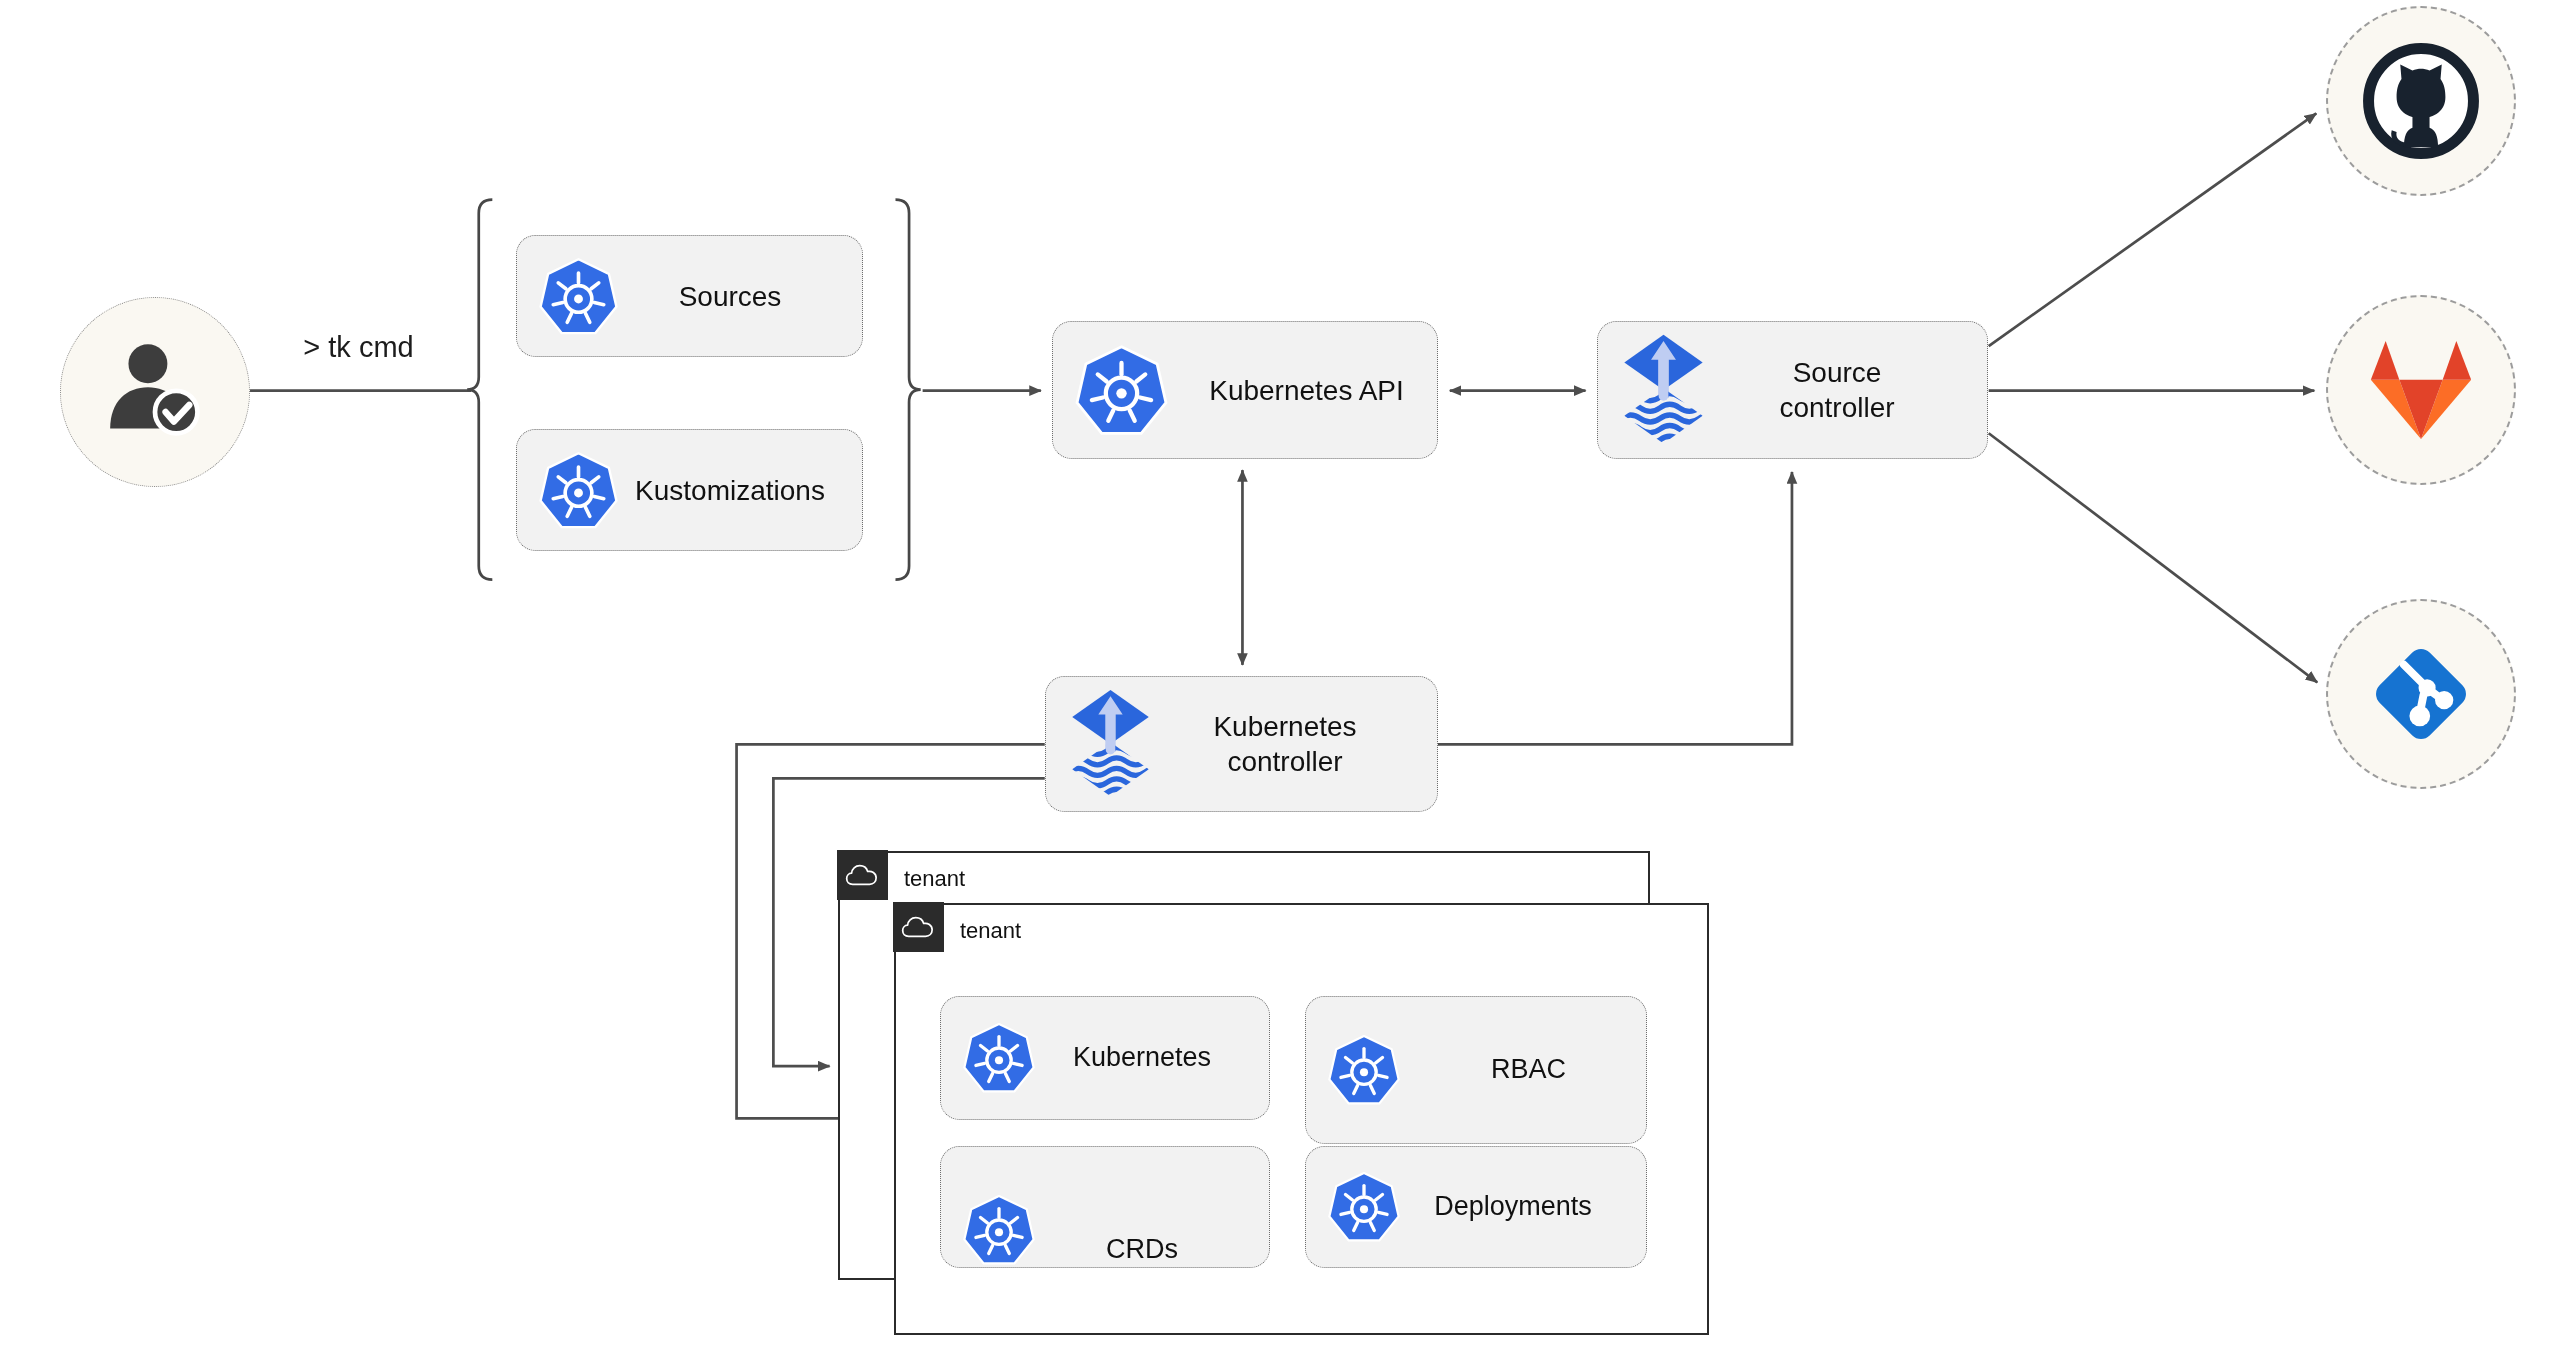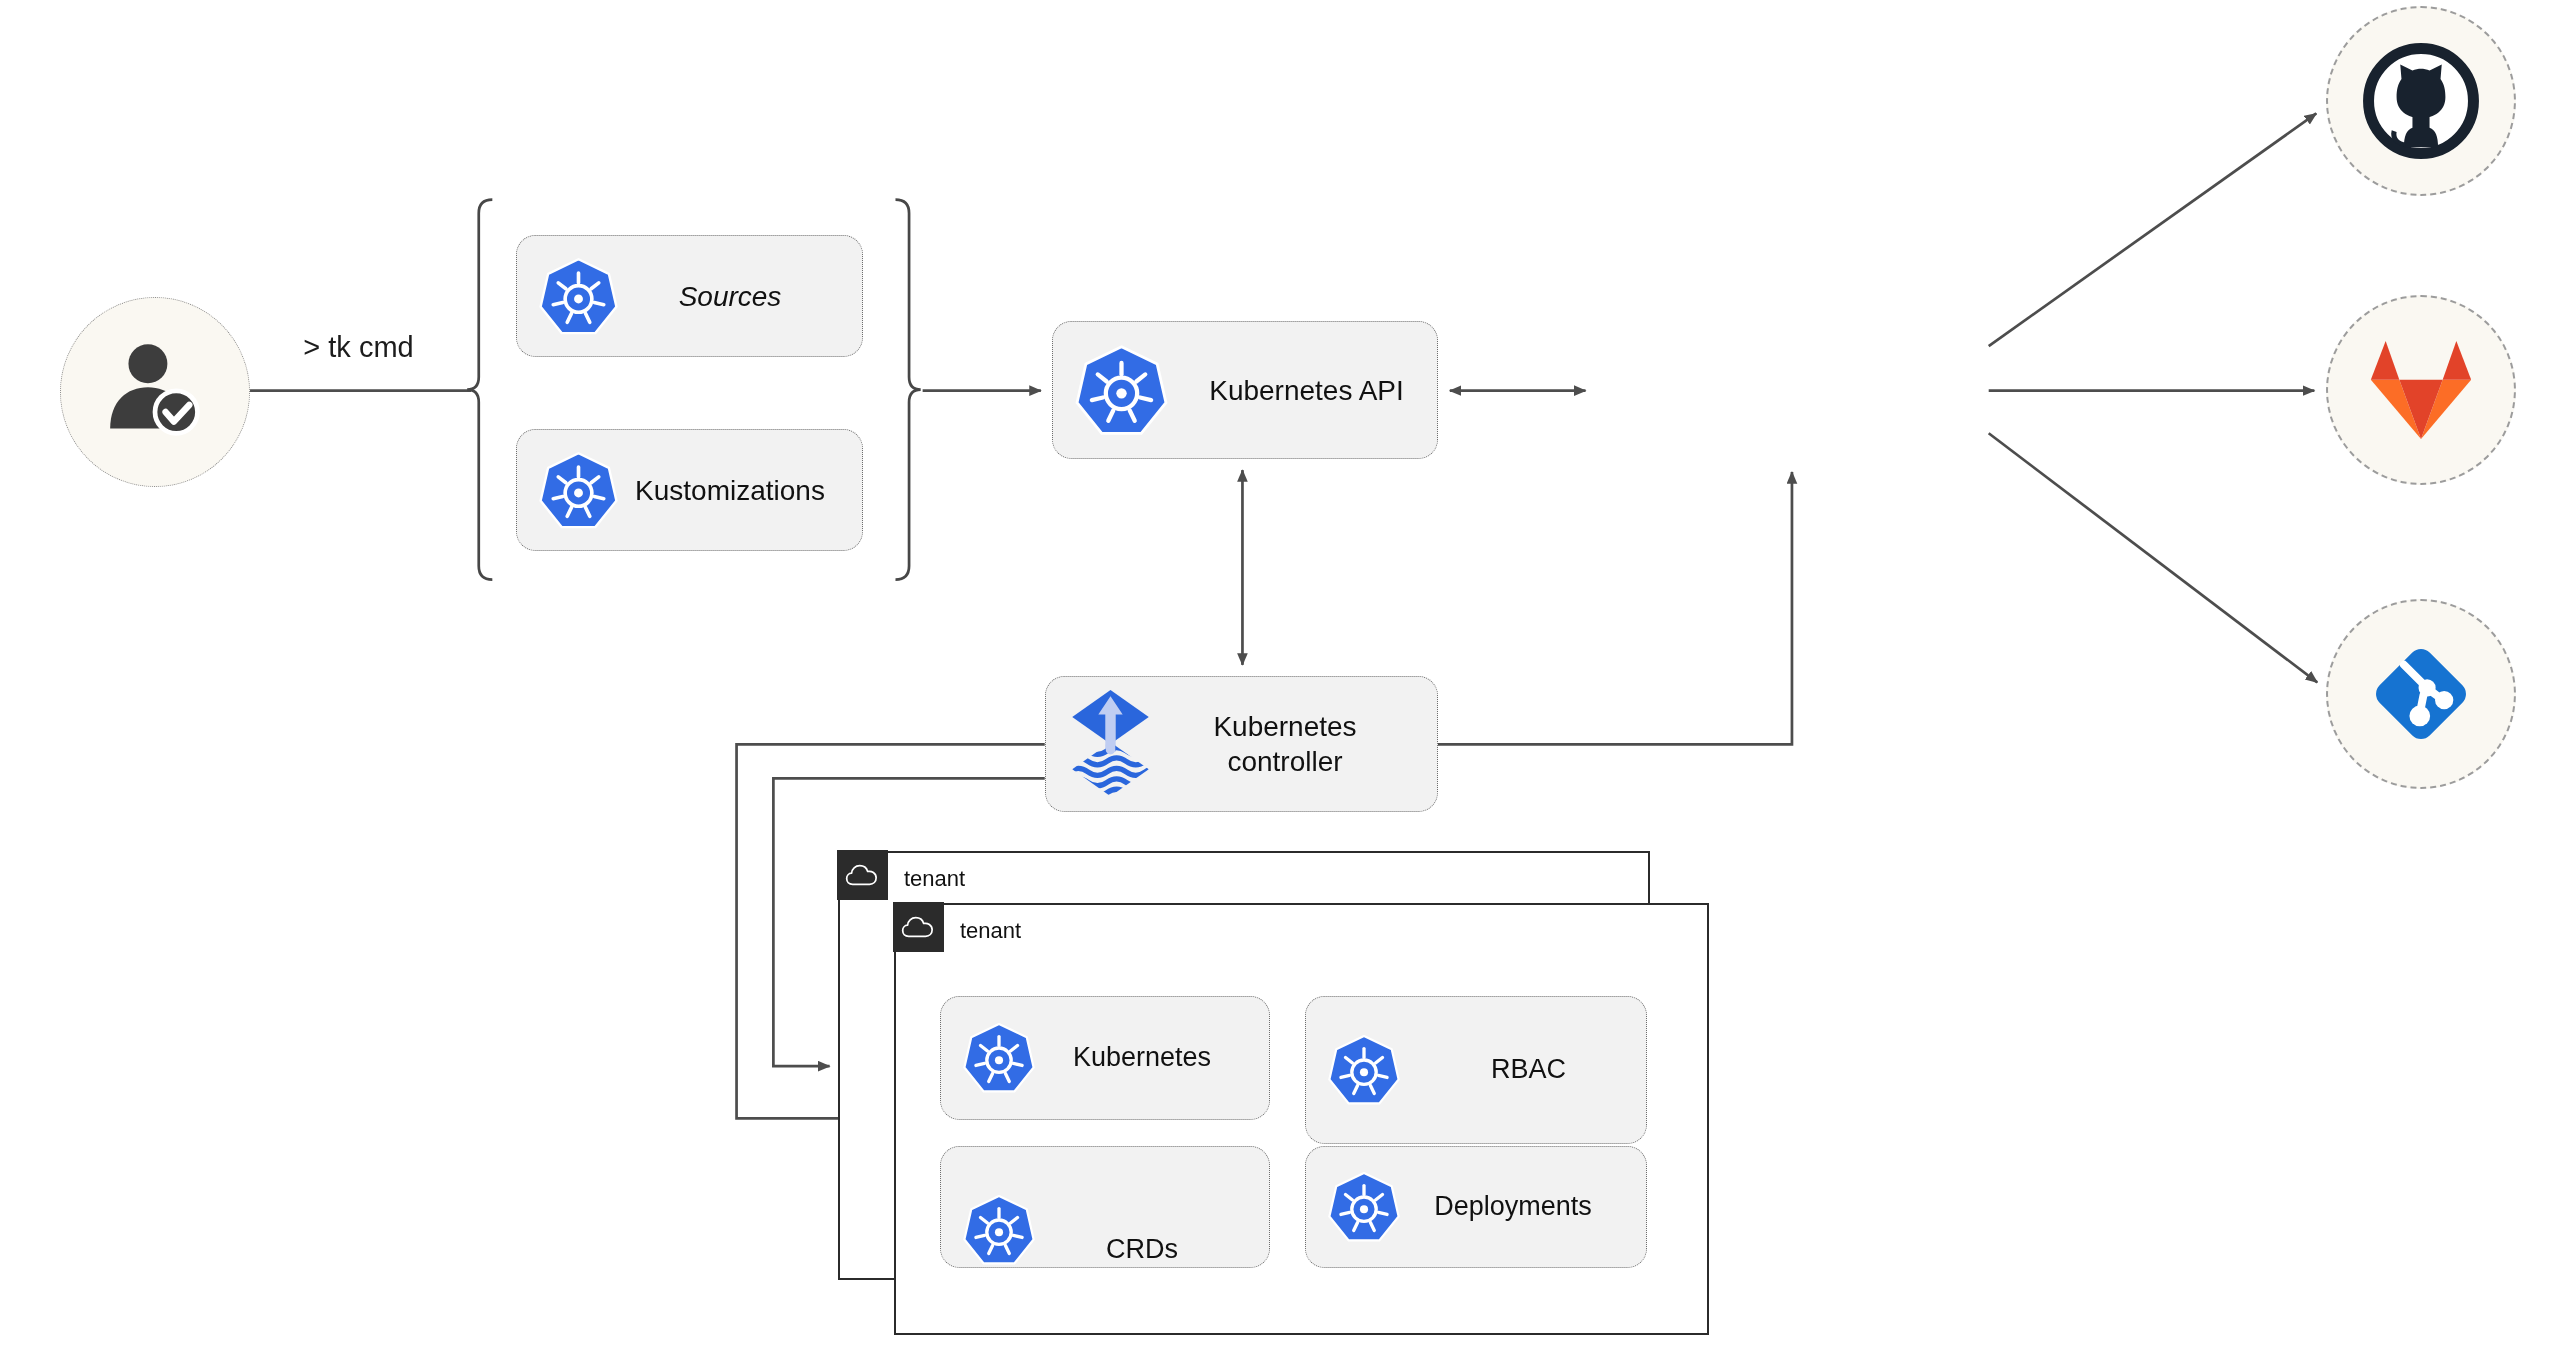--- a/index.html
+++ b/index.html
@@ -163,41 +163,47 @@
     </g>
   </svg>
 
   <div class="circle user-circle" style="left:60px;top:297px;">
     <svg class="icon" width="118" height="118" viewBox="0 0 100 100">
         <use href="#sym-user-check"></use>
       </svg>
   </div>
   <div class="cmd-label" style="left:276px;top:331px;">&gt; tk cmd</div>
 
-  <div class="dotted-node" style="left:516px;top:235px;width:347px;height:122px;font-style:italic;">
+  <div class="dotted-node" style="left:516px;top:235px;width:347px;height:122px;">
     <svg class="icon" width="81" height="81" viewBox="0 0 100 100">
         <use href="#sym-k8s"></use>
       </svg>
     <div class="node-label">Sources</div>
   </div>
 
   <div class="dotted-node" style="left:516px;top:429px;width:347px;height:122px;">
     <svg class="icon" width="81" height="81" viewBox="0 0 100 100">
         <use href="#sym-k8s"></use>
       </svg>
     <div class="node-label">Kustomizations</div>
   </div>
 
   <div class="dotted-node" style="left:1052px;top:321px;width:386px;height:138px;gap:28px;">
     <svg class="icon" width="95" height="95" viewBox="0 0 100 100">
         <use href="#sym-k8s"></use>
       </svg>
     <div class="node-label">Kubernetes API</div>
   </div>
 
+  <div class="dotted-node" style="left:1597px;top:321px;width:391px;height:138px;">
+    <svg class="icon" width="89" height="114" viewBox="0 0 100 128">
+        <use href="#sym-flux"></use>
+      </svg>
+    <div class="node-label"><span class="two-line">Source controller</span></div>
+  </div>
 
   <div class="dotted-node" style="left:1045px;top:676px;width:393px;height:136px;">
     <svg class="icon" width="87" height="112" viewBox="0 0 100 128">
         <use href="#sym-flux"></use>
       </svg>
     <div class="node-label"><span class="two-line">Kubernetes controller</span></div>
   </div>
 
   <div class="tenant" style="left:838px;top:851px;width:812px;height:429px;">
     <div class="tenant-tab">

